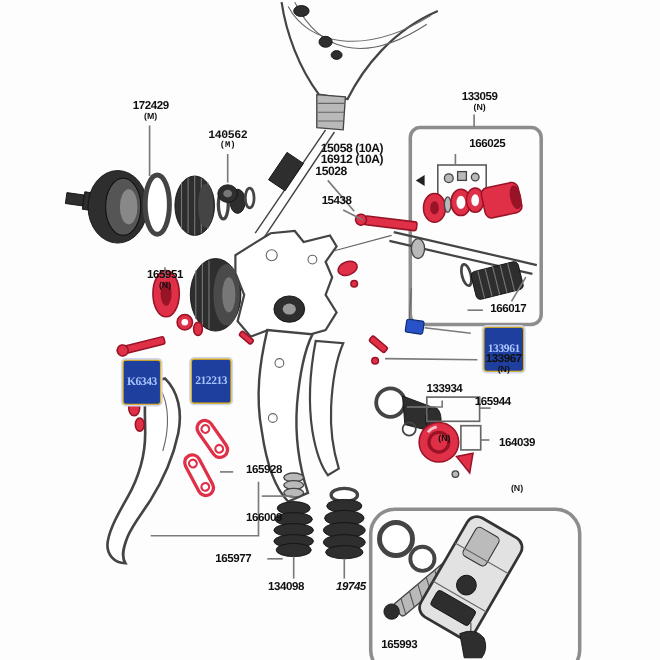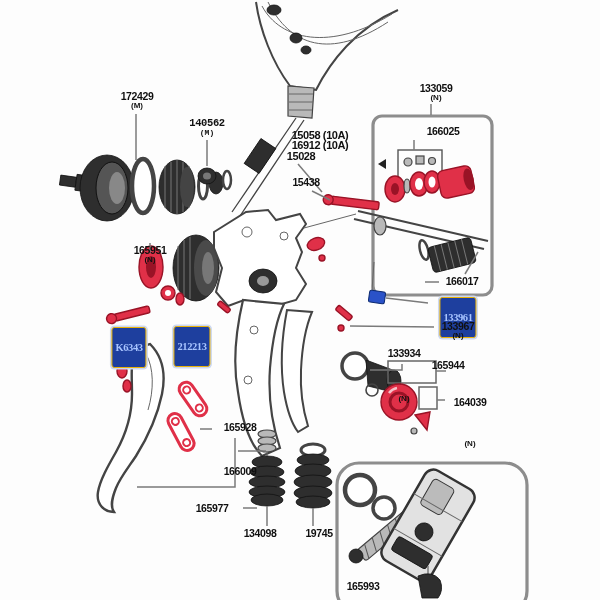--- a/index.html
+++ b/index.html
@@ -317,20 +317,20 @@
       </div>
       <div class="plabel plain" style="left: 211px; top: 466px; margin-left: 29px;">
         <span>166009</span>
       </div>
       <div class="plabel plain" style="left: 212px; top: 503px;">
         <span>165977</span>
       </div>
       <div class="plabel plain" style="left: 260px; top: 528px;">
         <span>134098</span>
       </div>
-      <div class="plabel plain" style="left: 319px; top: 528px;">
+      <div class="plabel plain" style="left: 319px; top: 528px; font-style: italic;">
         <span>19745</span>
       </div>
       <div class="plabel plain" style="left: 363px; top: 581px; align-items: center;">
         <span>165993</span>
       </div>
     </div>
 </div>
 
 </body></html>

